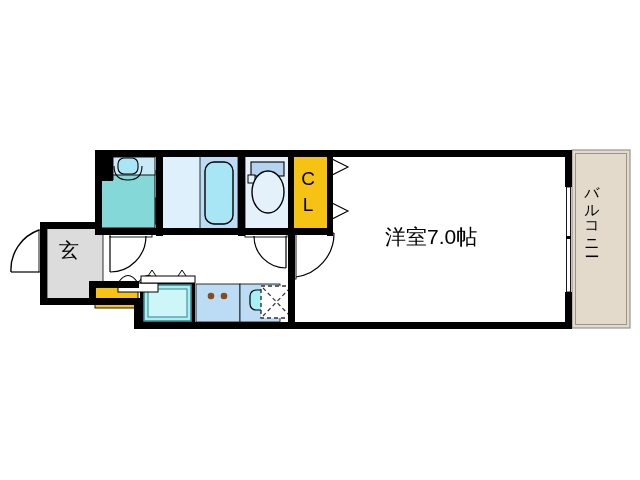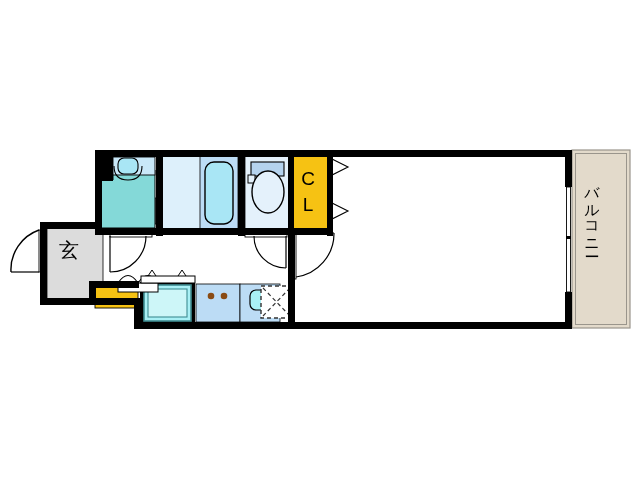--- a/index.html
+++ b/index.html
@@ -226,20 +226,21 @@
       <rect x="134" y="298" width="7" height="31"></rect>
 
       <rect x="95" y="150" width="18" height="31"></rect>
 
       <rect x="89" y="281" width="50" height="7"></rect>
       <rect x="89" y="281" width="7" height="24"></rect>
     </g>
 
   </svg>
 
+  <div class="room-label" id="label-main-room">洋室7.0帖</div>
 
   <div class="room-label" id="label-entrance">玄</div>
 
   <div class="room-label" id="label-closet"><span>C</span><br><span>L</span></div>
 
   <div class="room-label" id="label-balcony">バルコニー</div>
 
 </div>
 
 </body></html>

